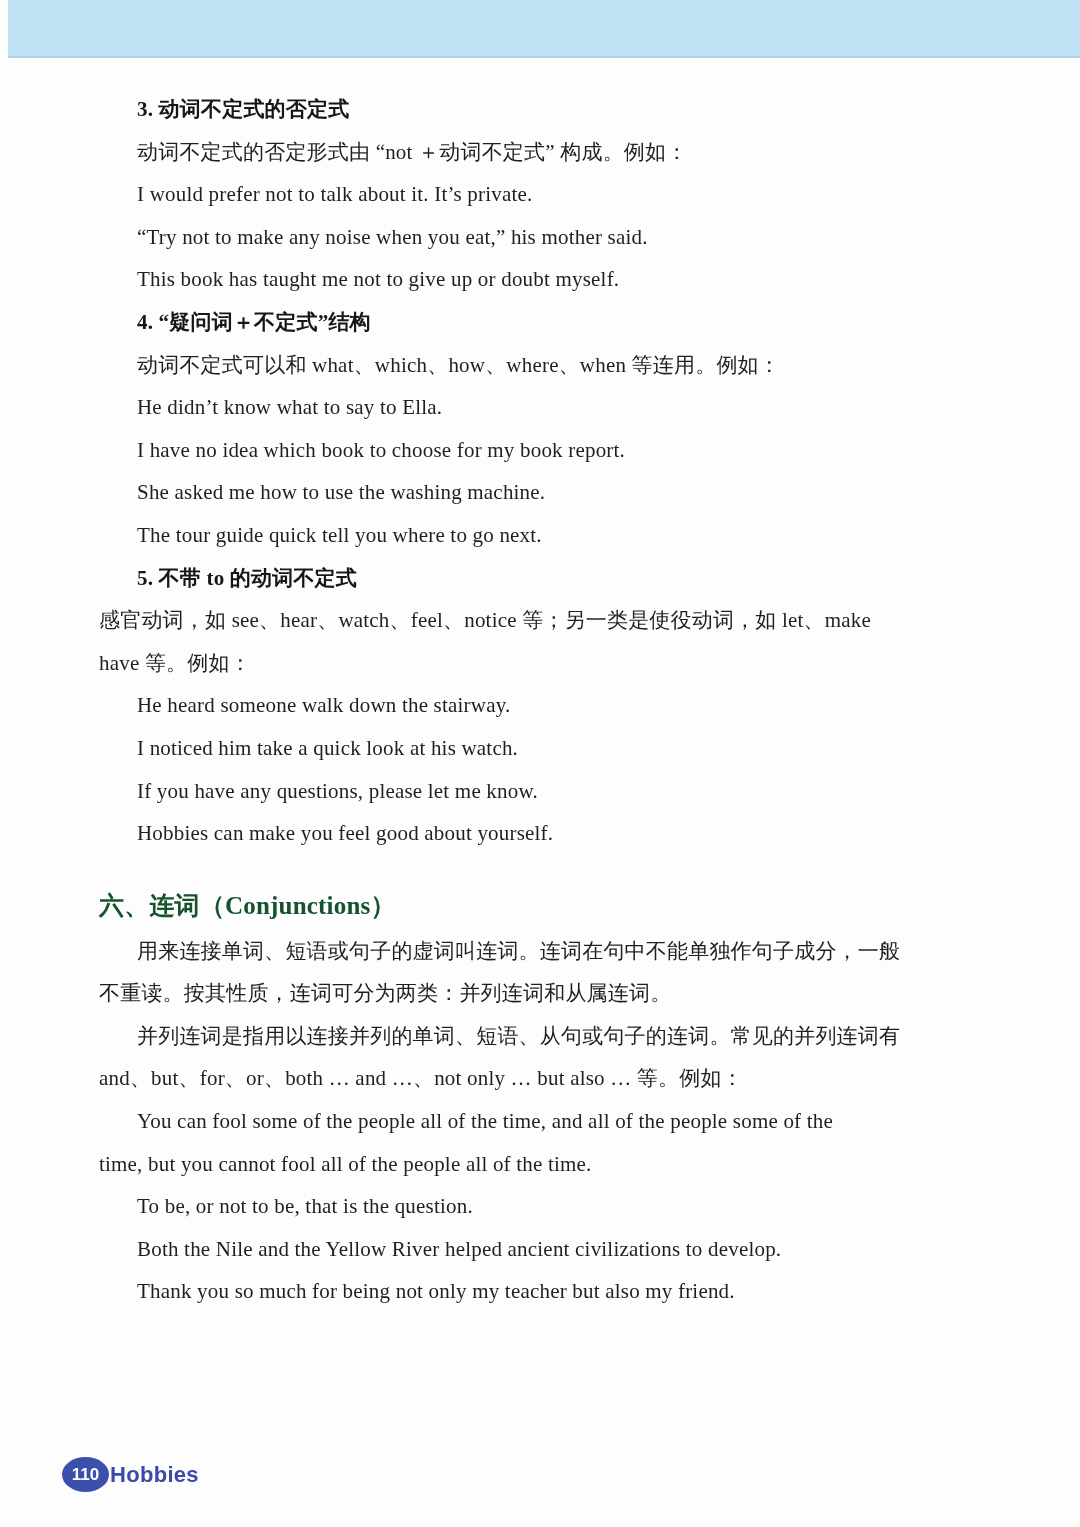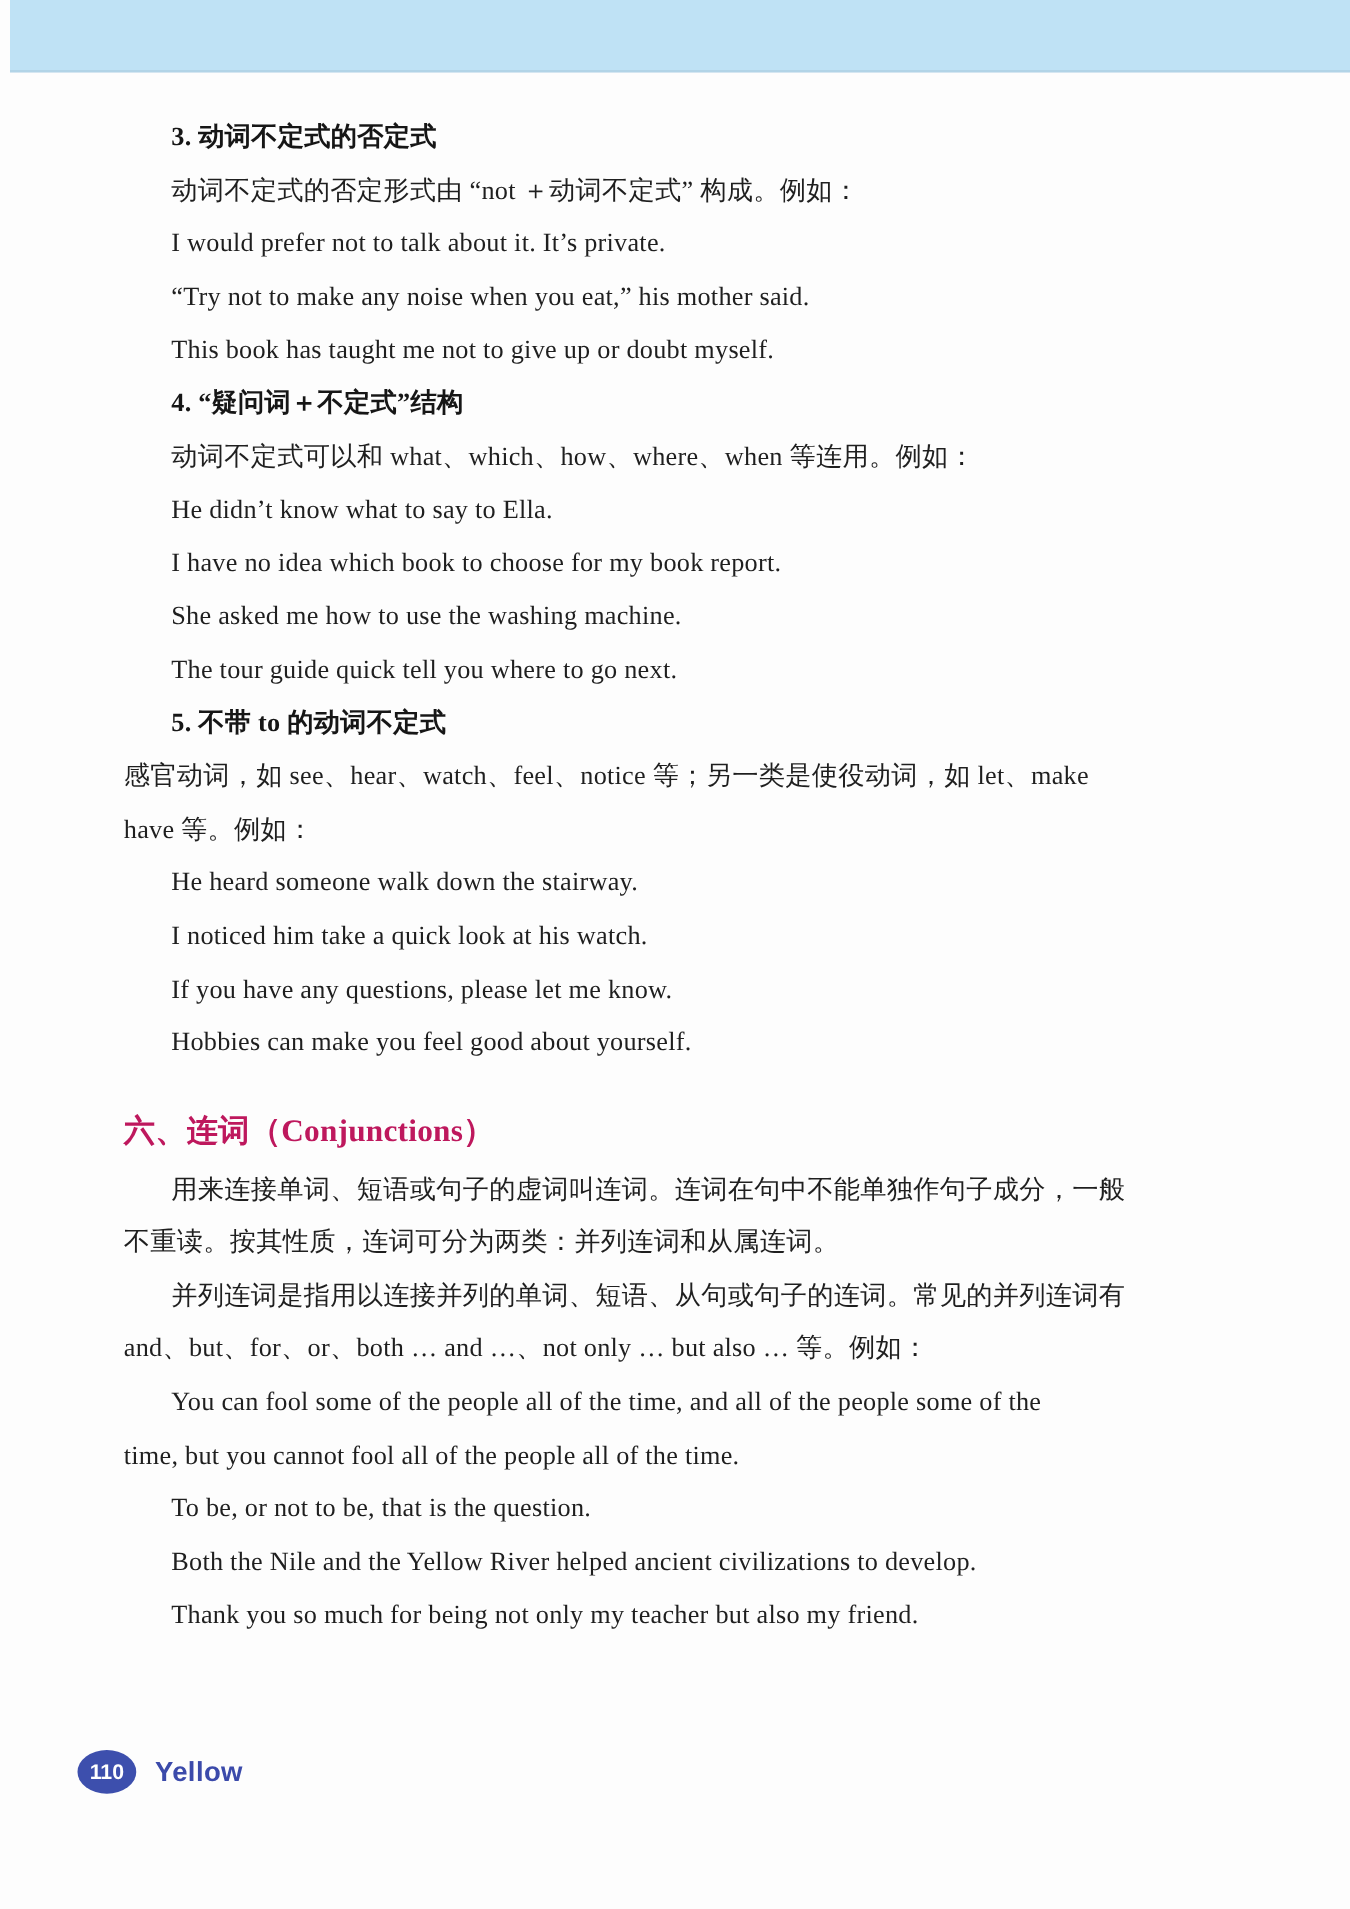--- a/index.html
+++ b/index.html
@@ -34,28 +34,28 @@
     white-space: nowrap;
     letter-spacing: 0.2px;
   }
   .line.indent { text-indent: 38px; }
   .line.sub-heading { font-weight: bold; color: #161616; }
   .line.main-heading {
     font-weight: bold;
     font-size: 25px;
     line-height: 44px;
     margin-top: 31px;
-    color: #be185d;
+    color: #14532d;
   }
   .footer {
     position: absolute;
-    left: 62px; top: 1400px;
+    left: 62px; top: 1457px;
     display: flex;
     align-items: center;
-    gap: 15px;
+    gap: 1px;
     font-family: "Liberation Sans", sans-serif;
   }
   .badge {
     width: 47px; height: 35px;
     border-radius: 50%;
     display: flex; align-items: center; justify-content: center;
     color: #ffffff;
     font-size: 17px;
     font-weight: bold;
   }
@@ -99,15 +99,15 @@
       <p class="line body">time, but you cannot fool all of the people all of the time.</p>
       <p class="line body indent">To be, or not to be, that is the question.</p>
       <p class="line body indent">Both the Nile and the Yellow River helped ancient civilizations to develop.</p>
       <p class="line body indent">Thank you so much for being not only my teacher but also my friend.</p>
     </main>
 
   <footer class="footer">
     <span class="badge" style="background: rgb(61, 79, 173);">
       <span>110</span>
     </span>
-    <span class="footer-label" style="color: rgb(59, 74, 170);">Yellow</span>
+    <span class="footer-label" style="color: rgb(59, 74, 170);">Hobbies</span>
   </footer>
 </div>
 
 </body></html>

